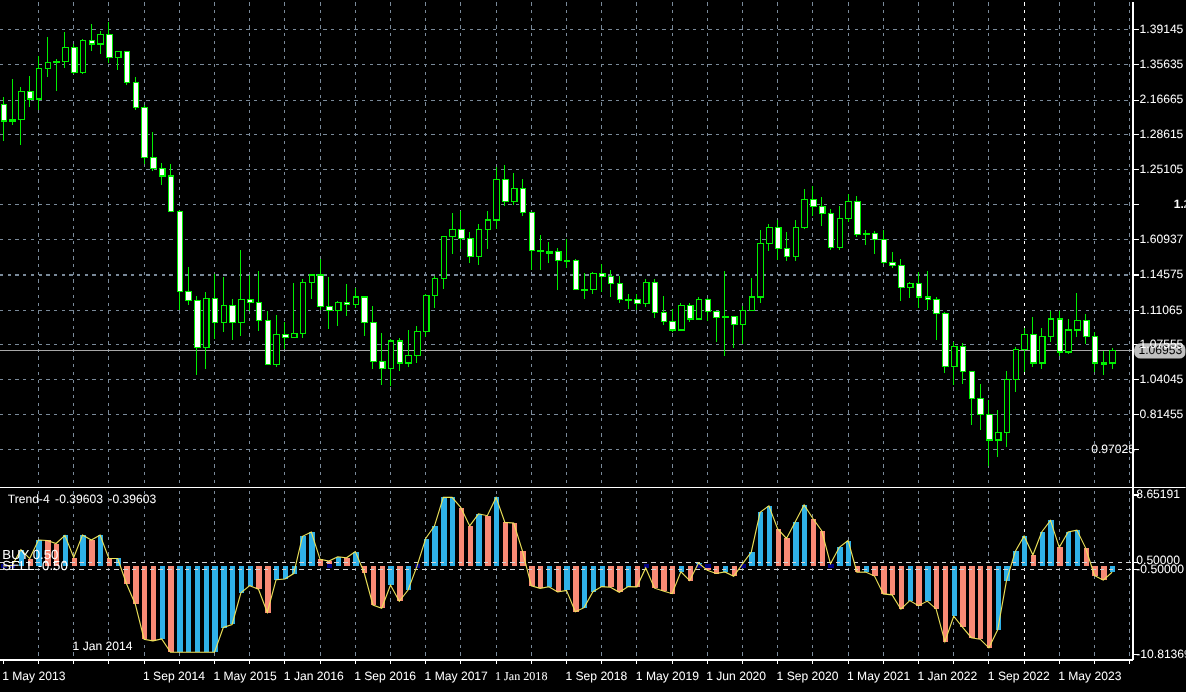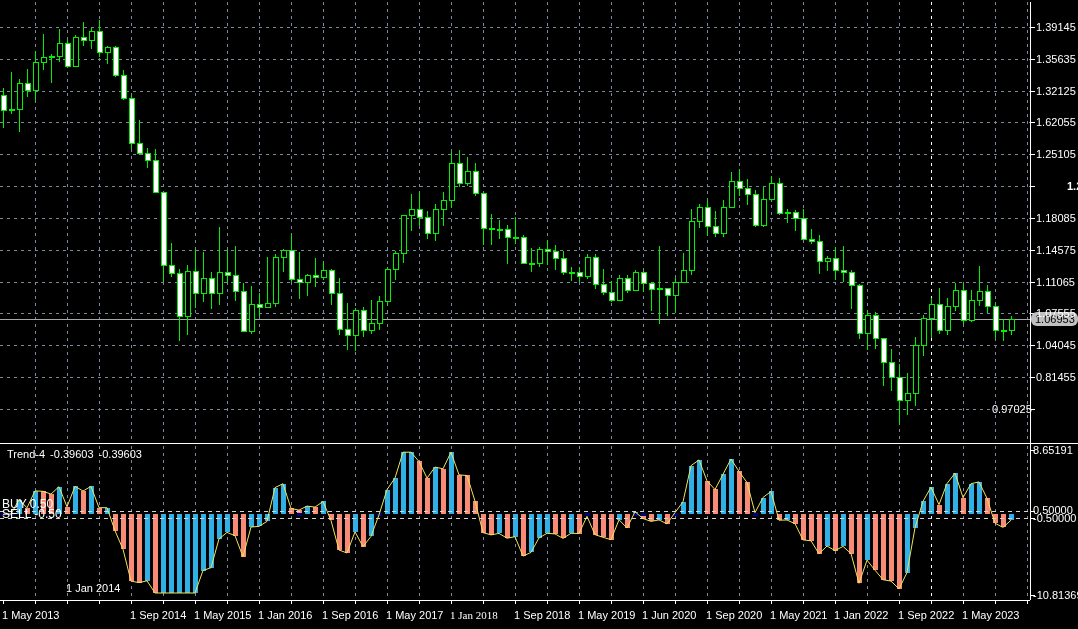--- a/index.html
+++ b/index.html
@@ -429,25 +429,25 @@
   </div>
 
   <div class="lvl-label buy">BUY 0.50</div>
   <div class="lvl-label sell">SELL -0.50</div>
 
   <div class="price-tag">1.06953</div>
 
   <div id="overlay">
       <div class="lbl" style="left: 1036px; top: 21px;">1.39145</div>
       <div class="lbl" style="left: 1036px; top: 53px;">1.35635</div>
-      <div class="lbl" style="left: 1036px; top: 85px;">1.32125</div>
-      <div class="lbl" style="left: 1036px; top: 116px;">1.62055</div>
+      <div class="lbl" style="left: 1036px; top: 85px;">2.16665</div>
+      <div class="lbl" style="left: 1036px; top: 116px;">1.28615</div>
       <div class="lbl" style="left: 1036px; top: 148px;">1.25105</div>
       <div class="lbl" style="left: 1067px; top: 180px; font-weight: bold;">1.21595</div>
-      <div class="lbl" style="left: 1036px; top: 212px;">1.18085</div>
+      <div class="lbl" style="left: 1036px; top: 212px;">1.60937</div>
       <div class="lbl" style="left: 1036px; top: 244px;">1.14575</div>
       <div class="lbl" style="left: 1036px; top: 276px;">1.11065</div>
       <div class="lbl" style="left: 1036px; top: 307px;">1.07555</div>
       <div class="lbl" style="left: 1036px; top: 339px;">1.04045</div>
       <div class="lbl" style="left: 1036px; top: 371px;">0.81455</div>
       <div class="lbl" style="left: 992px; top: 403px;">0.97025</div>
       <div class="lbl" style="left: 1033px; top: 444px;">8.65191</div>
       <div class="lbl" style="left: 1033px; top: 504px;">0.50000</div>
       <div class="lbl" style="left: 1033px; top: 512px;">-0.50000</div>
       <div class="lbl" style="left: 1033px; top: 589px;">-10.81369</div>

